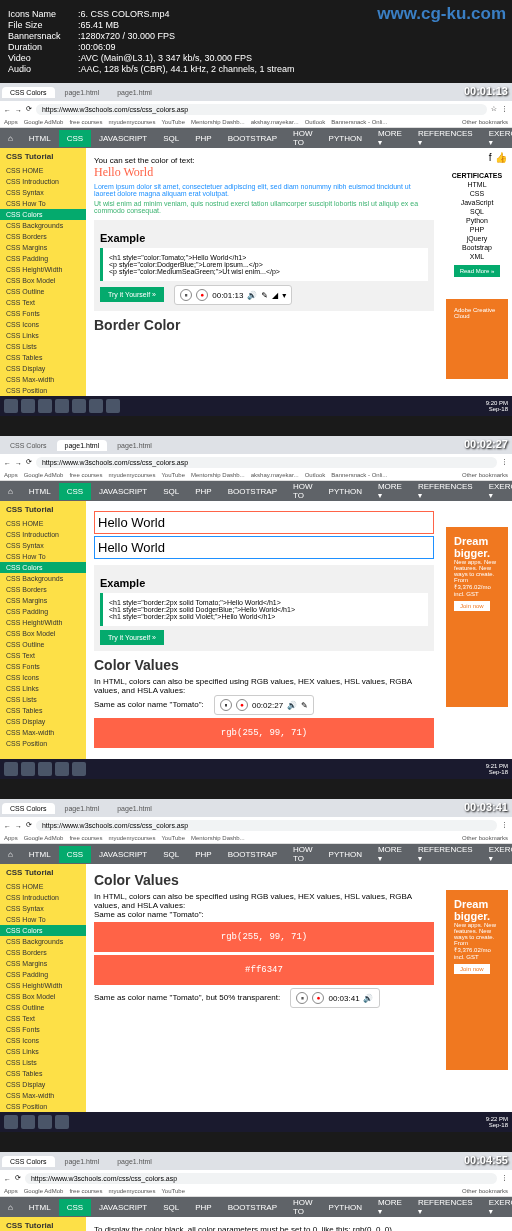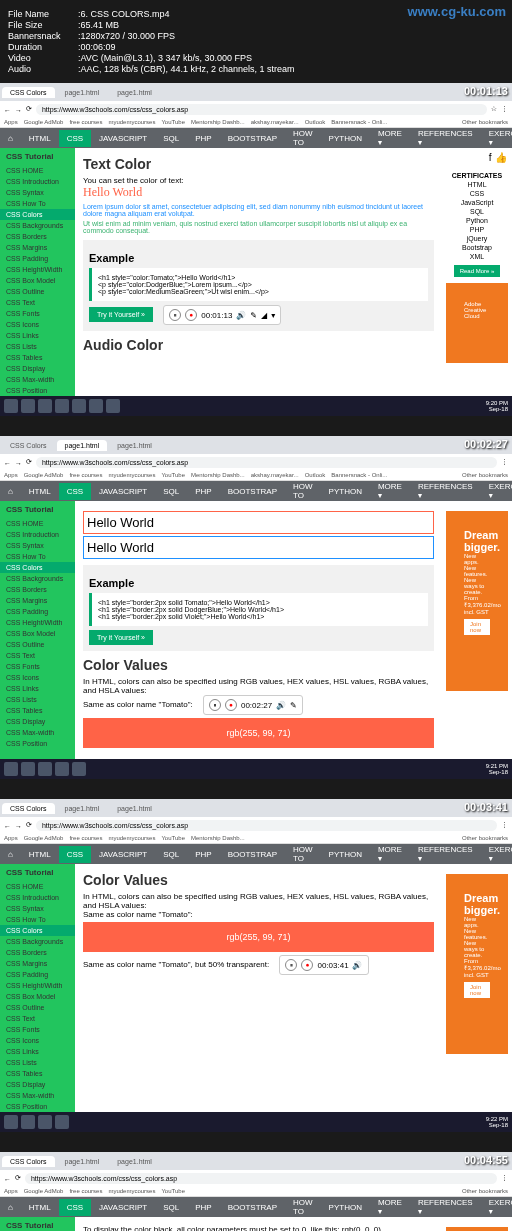--- a/index.html
+++ b/index.html
@@ -1,70 +1,70 @@
 <!DOCTYPE html>
 <html><head>
 <meta charset="utf-8">
 <style>
 *{margin:0;padding:0;box-sizing:border-box;font-family:Arial,sans-serif}
 body{background:#1a1a1a;width:512px}
 .info{background:#1a1a1a;color:#fff;padding:8px;font-size:9px;font-family:monospace}
 .info div{display:flex;margin:1px 0}
 .info .lbl{width:70px}
-.watermark-top{position:absolute;top:4px;right:6px;color:#3a7fc4;font-size:13px;font-weight:bold}
+.watermark-top{position:absolute;top:4px;right:6px;color:#3a7fc4;font-size:17px;font-weight:bold}
 .screen{background:#fff;position:relative;margin-bottom:20px}
 .timestamp{position:absolute;top:2px;right:4px;color:#fff;font-size:11px;font-weight:bold;text-shadow:1px 1px 2px #000;z-index:10}
 .tabs{background:#dee1e6;display:flex;height:18px;font-size:7px;align-items:center}
 .tab{background:#fff;padding:2px 8px;border-radius:4px 4px 0 0;margin-left:2px;display:flex;align-items:center;gap:3px}
 .tab-inactive{background:transparent;color:#555}
 .urlbar{background:#fff;display:flex;align-items:center;padding:2px 4px;height:16px;font-size:7px;gap:4px}
 .url-input{flex:1;background:#f1f3f4;border-radius:8px;padding:2px 6px;font-size:7px}
 .bookmarks{background:#fff;display:flex;padding:2px 4px;font-size:6px;gap:6px;color:#555;border-bottom:1px solid #ddd}
 .topnav{background:#5f6368;display:flex;height:20px;align-items:center;font-size:8px;color:#fff}
 .topnav-item{padding:4px 8px;cursor:pointer}
 .topnav-item.active{background:#04aa6d}
 .topnav-right{margin-left:auto;display:flex}
 .content{display:flex;min-height:200px}
-.sidebar{width:75px;background:#22c55e;font-size:7px}
+.sidebar{width:86px;background:#fde047;font-size:7px}
 .sidebar h4{padding:4px 6px;font-size:8px;color:#333}
 .sidebar-item{padding:2px 6px;color:#333;cursor:pointer}
 .sidebar-item.active{background:#04aa6d;color:#fff}
 .main{flex:1;padding:8px;font-size:8px;background:#fff;position:relative}
 .main h2{font-size:14px;color:#333;margin-bottom:4px}
 .main h3{font-size:11px;margin:6px 0 4px}
 .rightbar{width:70px;font-size:7px;padding:4px}
 .social{display:flex;gap:4px;justify-content:flex-end;font-size:10px}
 .cert-box{text-align:center;margin-top:8px}
 .cert-box div{padding:1px 0}
 .readmore{background:#04aa6d;color:#fff;padding:3px 6px;font-size:6px;margin-top:4px;display:inline-block}
-.ad-box{background:#f07820;color:#fff;padding:18px;font-size:6px;margin-top:6px;text-align:left;height:80px}
+.ad-box{background:#f07820;color:#fff;padding:8px;font-size:6px;margin-top:22px;text-align:left;height:80px}
 .ad-big{font-size:11px;font-weight:bold}
 .example-box{background:#f1f1f1;padding:6px;margin:6px 0}
 .code-box{background:#fff;border-left:3px solid #04aa6d;padding:6px;font-family:monospace;font-size:7px;margin:4px 0}
 .try-btn{background:#04aa6d;color:#fff;padding:4px 8px;font-size:7px;border:none;cursor:pointer}
 .player{background:#fff;border:1px solid #ccc;border-radius:3px;display:inline-flex;align-items:center;padding:3px 5px;gap:4px;font-size:8px;margin-left:8px}
 .player-btn{width:12px;height:12px;border:1px solid #888;border-radius:50%;display:flex;align-items:center;justify-content:center;font-size:6px}
 .taskbar{background:#1a1a2e;height:20px;display:flex;align-items:center;padding:0 4px;gap:3px}
 .task-icon{width:14px;height:14px;background:#4a5568;border-radius:2px}
 .task-time{margin-left:auto;color:#fff;font-size:6px;text-align:right}
 .hello-tomato{color:tomato;font-size:12px;font-family:cursive}
 .hello-border1{border:1px solid tomato;padding:3px;font-size:13px;margin:2px 0}
 .hello-border2{border:1px solid dodgerblue;padding:3px;font-size:13px;margin:2px 0}
 .lorem-blue{color:dodgerblue;font-size:7px;margin:3px 0}
 .lorem-green{color:mediumseagreen;font-size:7px;margin:3px 0}
-.color-bar{color:#fff;text-align:center;padding:10px;font-family:Liberation Sans, sans-serif;font-size:9px;margin:3px 0}
+.color-bar{color:#fff;text-align:center;padding:10px;font-family:Liberation Mono, monospace;font-size:9px;margin:3px 0}
 </style>
 </head>
 <body>
 
 <div class="watermark-top">www.cg-ku.com</div>
 
 <div class="info">
   <div>
-      <span class="lbl">File Name</span>
+      <span class="lbl">Icons Name</span>
       <span>: </span>
       <span>6. CSS COLORS.mp4</span>
     </div>
   <div>
       <span class="lbl">File Size</span>
       <span>: </span>
       <span>65.41 MB</span>
     </div>
   <div>
       <span class="lbl">Bannersnack</span>
@@ -157,21 +157,20 @@
       <div class="sidebar-item">CSS Fonts</div>
       <div class="sidebar-item">CSS Icons</div>
       <div class="sidebar-item">CSS Links</div>
       <div class="sidebar-item">CSS Lists</div>
       <div class="sidebar-item">CSS Tables</div>
       <div class="sidebar-item">CSS Display</div>
       <div class="sidebar-item">CSS Max-width</div>
       <div class="sidebar-item">CSS Position</div>
     </div>
     <div class="main">
-      <h2>Text Color</h2>
       <p>You can set the color of text:</p>
       <p class="hello-tomato">Hello World</p>
       <p class="lorem-blue">Lorem ipsum dolor sit amet, consectetuer adipiscing elit, sed diam nonummy nibh euismod tincidunt ut laoreet dolore magna aliquam erat volutpat.</p>
       <p class="lorem-green">Ut wisi enim ad minim veniam, quis nostrud exerci tation ullamcorper suscipit lobortis nisl ut aliquip ex ea commodo consequat.</p>
       <div class="example-box">
         <h3>Example</h3>
         <div class="code-box">
           <div>&lt;h1 style="color:Tomato;"&gt;Hello World&lt;/h1&gt;</div>
           <div>&lt;p style="color:DodgerBlue;"&gt;Lorem ipsum...&lt;/p&gt;</div>
           <div>&lt;p style="color:MediumSeaGreen;"&gt;Ut wisi enim...&lt;/p&gt;</div>
@@ -180,21 +179,21 @@
         <span class="player">
           <span class="player-btn">⏸</span>
           <span class="player-btn" style="color:red">⏺</span>
           <span>00:01:13</span>
           <span>🔊</span>
           <span>✎</span>
           <span>◢</span>
           <span>▾</span>
         </span>
       </div>
-      <h2>Audio Color</h2>
+      <h2>Border Color</h2>
     </div>
     <div class="rightbar">
       <div class="social">
         <span>f</span>
         <span>👍</span>
       </div>
       <div class="cert-box">
         <div style="font-weight:bold">CERTIFICATES</div>
         <div>HTML</div>
         <div>CSS</div>
@@ -411,20 +410,21 @@
       <div class="sidebar-item">CSS Tables</div>
       <div class="sidebar-item">CSS Display</div>
       <div class="sidebar-item">CSS Max-width</div>
       <div class="sidebar-item">CSS Position</div>
     </div>
     <div class="main">
       <h2>Color Values</h2>
       <p>In HTML, colors can also be specified using RGB values, HEX values, HSL values, RGBA values, and HSLA values:</p>
       <p>Same as color name "Tomato":</p>
       <div class="color-bar" style="background:rgb(255,99,71)">rgb(255, 99, 71)</div>
+      <div class="color-bar" style="background:#ff6347">#ff6347</div>
       <p>
         <span>Same as color name "Tomato", but 50% transparent:</span>
         <span class="player">
           <span class="player-btn">⏸</span>
           <span class="player-btn" style="color:red">⏺</span>
           <span>00:03:41</span>
           <span>🔊</span>
         </span>
       </p>
     </div>

